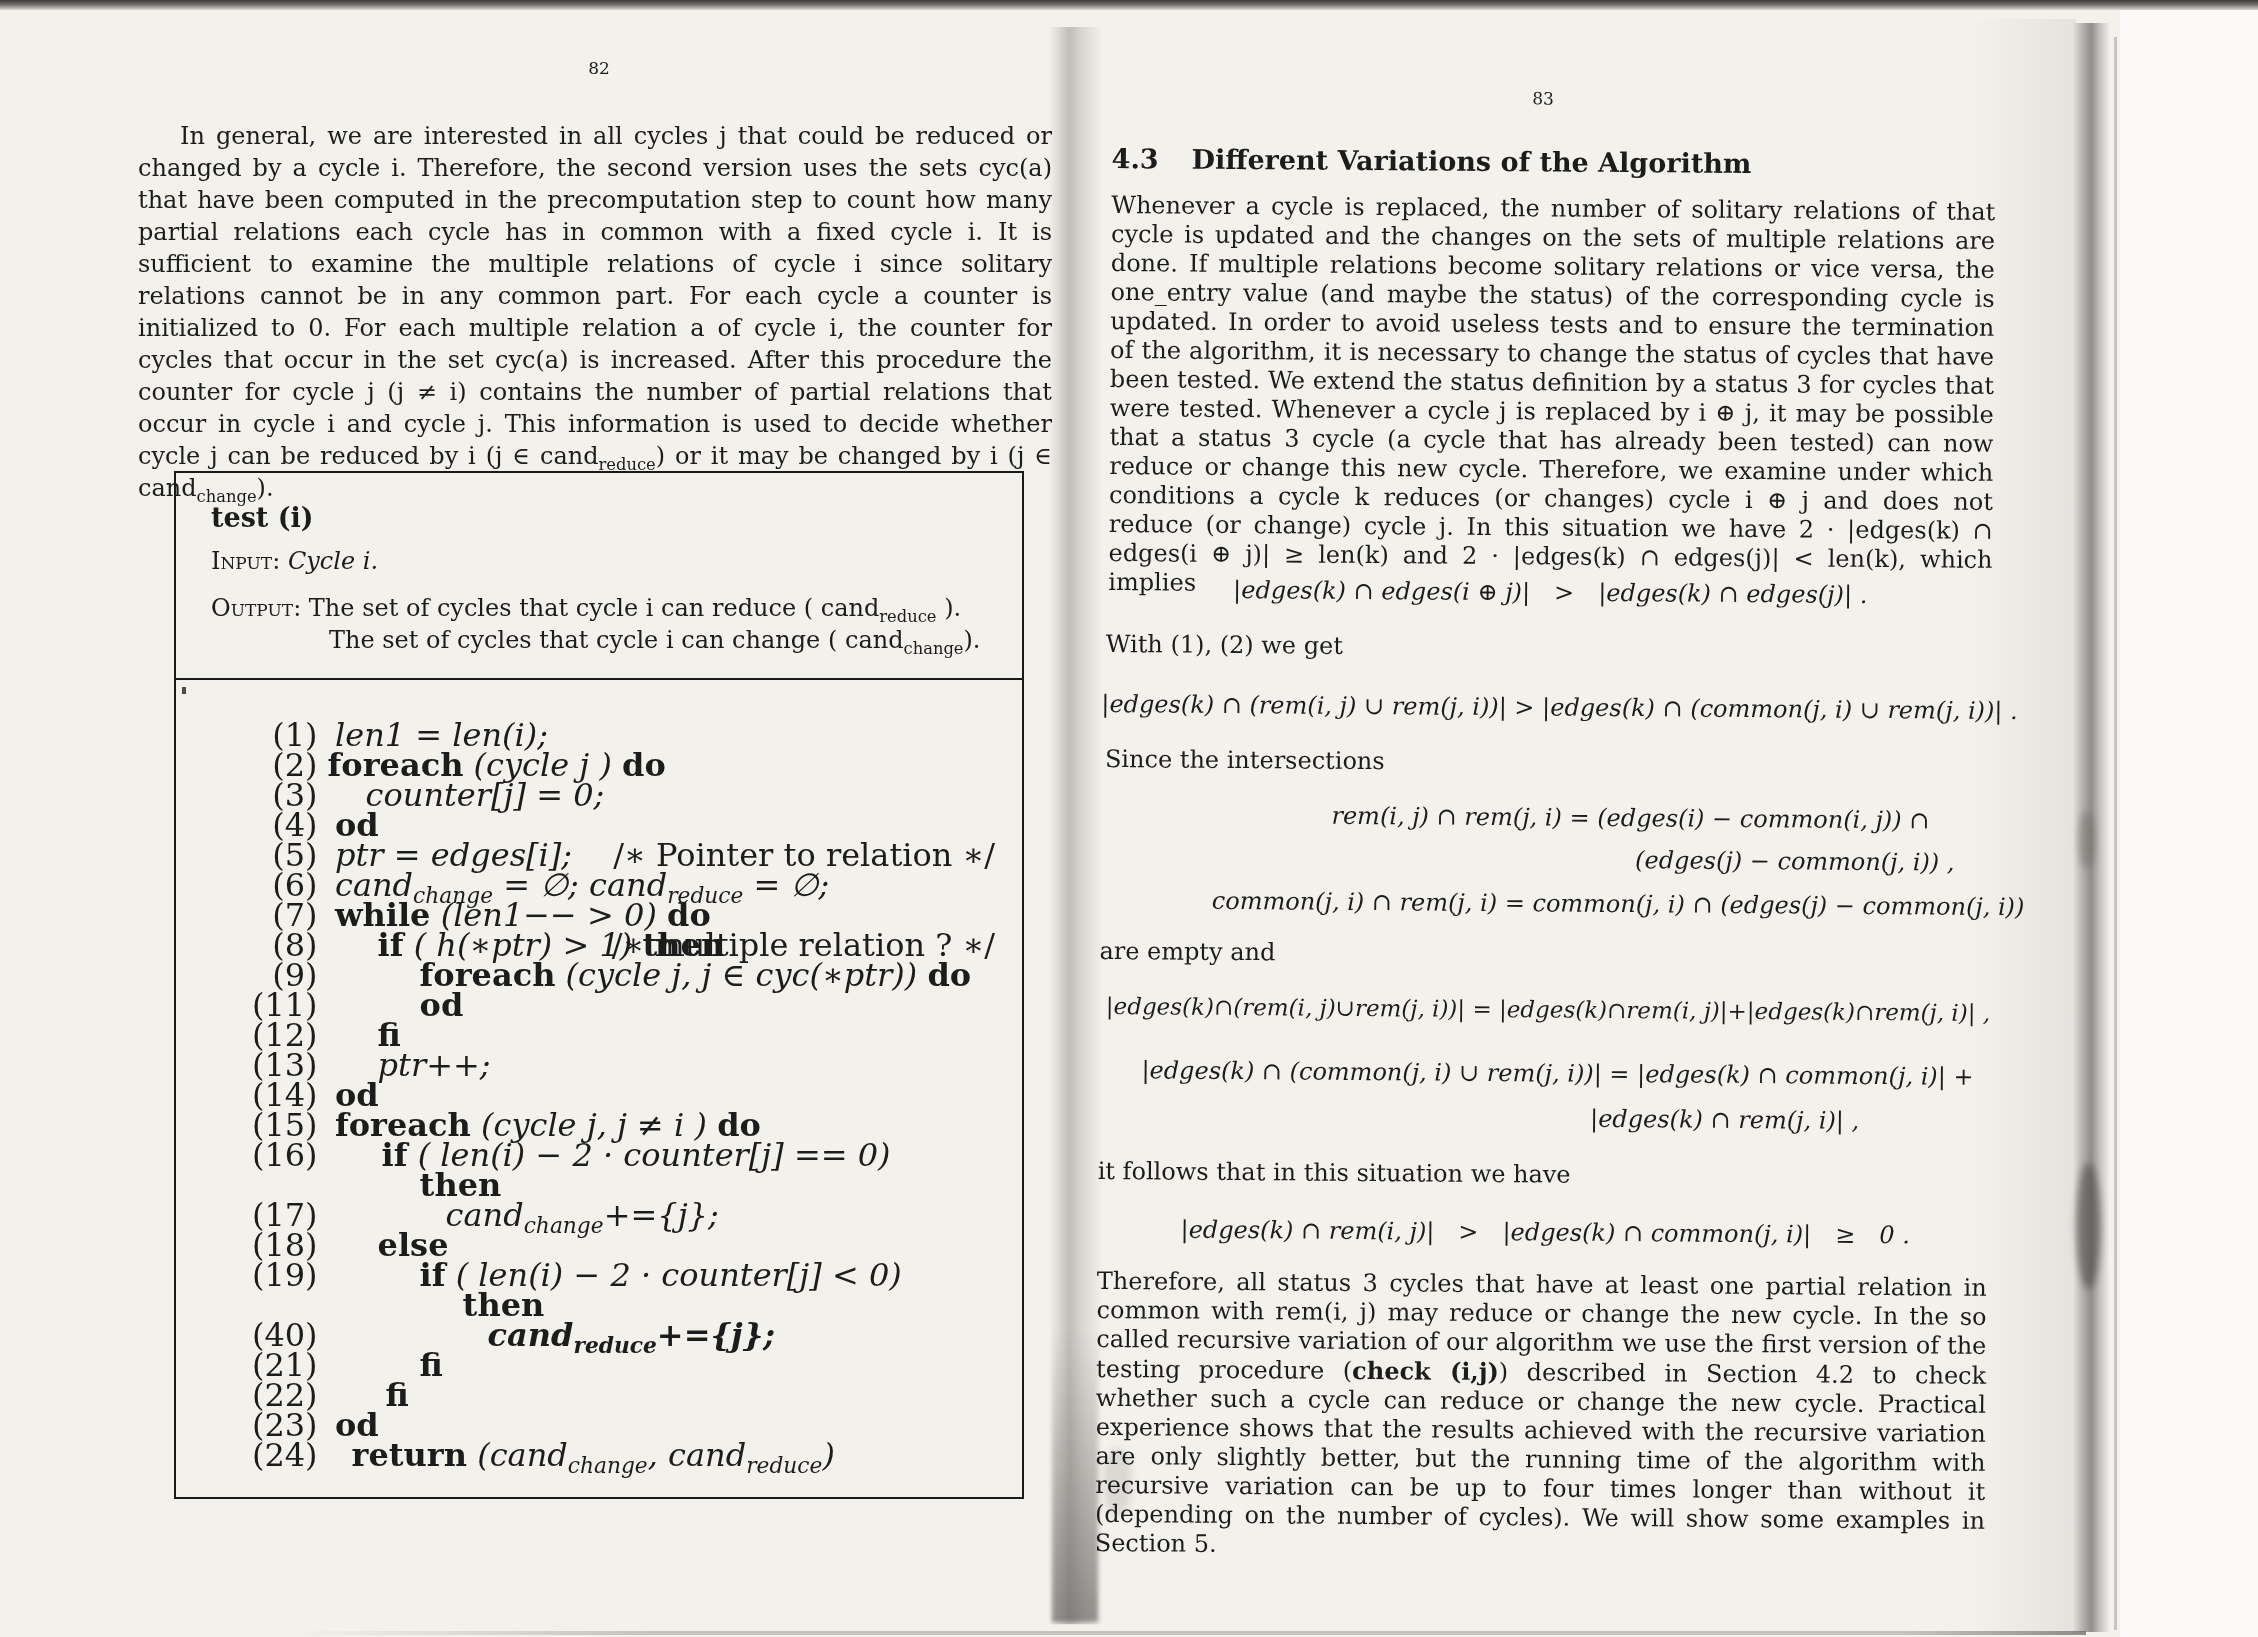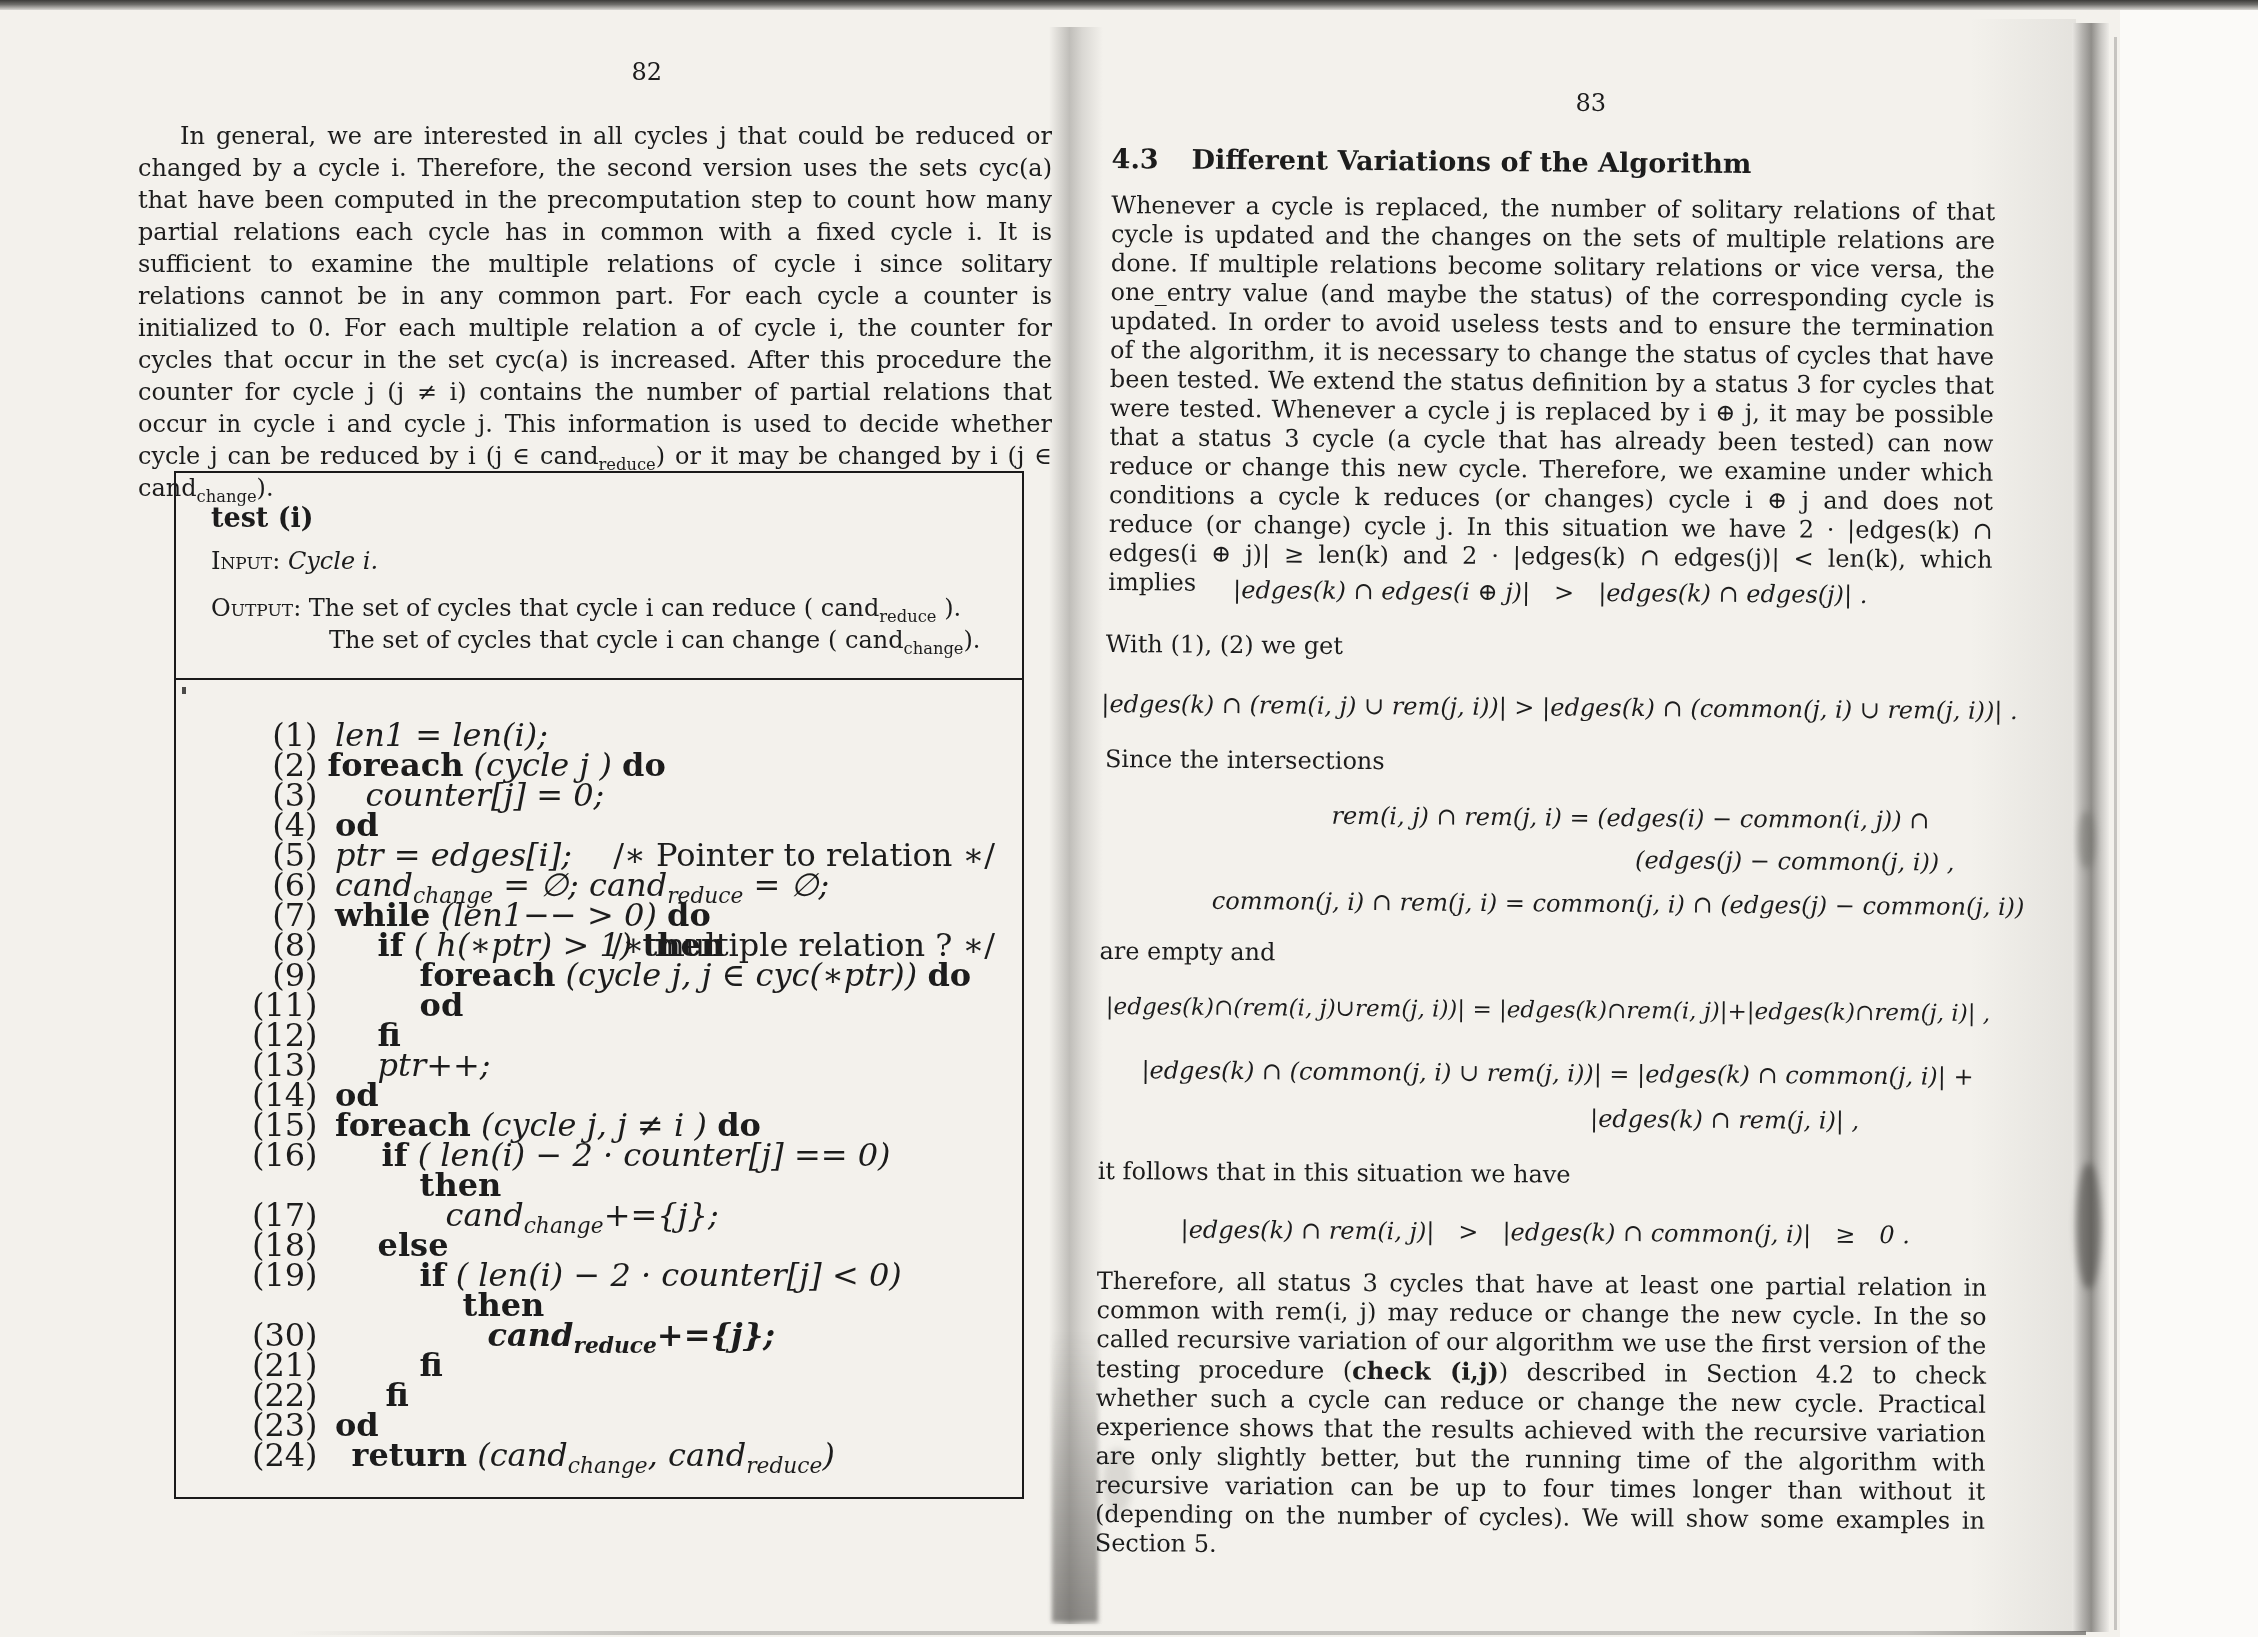--- a/index.html
+++ b/index.html
@@ -29,21 +29,21 @@
     background:linear-gradient(to right,rgba(160,158,154,0),rgba(160,158,154,.18));}
   .edge-strip{left:2072px;top:23px;width:37px;height:1609px;
     background:linear-gradient(to right,#e9e7e3 0%,#b5b3af 28%,#908e8a 52%,#c9c7c3 78%,#eeece8 100%);}
   .edge-line{left:2114px;top:37px;width:2.9px;height:1593px;background:#c6c4c0;}
   .next-page{left:2120px;top:9.7px;width:138px;height:1628px;background:#fbfaf8;}
   .smudge{border-radius:50%;filter:blur(3.9px);}
   .bottom-line{left:290px;top:1631px;width:1796px;height:3.9px;
     background:linear-gradient(to right,rgba(170,168,164,0),rgba(150,148,144,.5) 20%,rgba(150,148,144,.5) 90%,rgba(100,98,95,.7));}
 
   
-  .pagenum{font-size:24px;text-align:right;width:126px;}
+  .pagenum{font-size:17px;text-align:center;width:126px;}
   #left-para{left:138px;top:120px;width:914px;font-size:24px;line-height:32px;text-indent:42px;}
   #algo-box{left:174px;top:471px;width:846px;height:1024px;border:2.9px solid #1a1a1a;background:transparent;}
   .box-title{left:35px;top:29px;font-size:27px;font-weight:700;}
   .box-line{font-size:24px;}
   .sc{font-variant:small-caps;}
   .box-divider{left:0;top:205px;width:846px;border-top:2.4px solid #1a1a1a;}
   .box-dot{left:5.8px;top:214px;width:3.9px;height:6.8px;background:#4a4a48;}
   #pseudocode{left:11.6px;top:243px;width:821px;font-size:32px;}
   .code-row{position:relative;height:30px;white-space:nowrap;}
   .code-num{display:inline-block;width:130px;text-align:right;padding-right:0;font-style:normal;vertical-align:top;}
@@ -114,21 +114,21 @@
         <div class="code-row"><span class="code-num">(12)</span><span class="code-text" style="margin-left: 60px;"><b class="kw">fi</b></span></div>
         <div class="code-row"><span class="code-num">(13)</span><span class="code-text" style="margin-left: 60px;">ptr++;</span></div>
         <div class="code-row"><span class="code-num">(14)</span><span class="code-text" style="margin-left: 17.4px;"><b class="kw">od</b></span></div>
         <div class="code-row"><span class="code-num">(15)</span><span class="code-text" style="margin-left: 17.4px;"><b class="kw">foreach</b> (cycle j, j ≠ i ) <b class="kw">do</b></span></div>
         <div class="code-row"><span class="code-num">(16)</span><span class="code-text" style="margin-left: 64px;"><b class="kw">if</b> ( len(i) − 2 · counter[j] == 0)</span></div>
         <div class="code-row"><span class="code-num"></span><span class="code-text" style="margin-left: 102px;"><b class="kw">then</b></span></div>
         <div class="code-row"><span class="code-num">(17)</span><span class="code-text" style="margin-left: 128px;">cand<sub>change</sub>+={j};</span></div>
         <div class="code-row"><span class="code-num">(18)</span><span class="code-text" style="margin-left: 60px;"><b class="kw">else</b></span></div>
         <div class="code-row"><span class="code-num">(19)</span><span class="code-text" style="margin-left: 102px;"><b class="kw">if</b> ( len(i) − 2 · counter[j] &lt; 0)</span></div>
         <div class="code-row"><span class="code-num"></span><span class="code-text" style="margin-left: 145px;"><b class="kw">then</b></span></div>
-        <div class="code-row"><span class="code-num">(30)</span><span class="code-text" style="margin-left: 170px; font-weight: bold;">cand<sub>reduce</sub>+={j};</span></div>
+        <div class="code-row"><span class="code-num">(40)</span><span class="code-text" style="margin-left: 170px; font-weight: bold;">cand<sub>reduce</sub>+={j};</span></div>
         <div class="code-row"><span class="code-num">(21)</span><span class="code-text" style="margin-left: 102px;"><b class="kw">fi</b></span></div>
         <div class="code-row"><span class="code-num">(22)</span><span class="code-text" style="margin-left: 68px;"><b class="kw">fi</b></span></div>
         <div class="code-row"><span class="code-num">(23)</span><span class="code-text" style="margin-left: 17.4px;"><b class="kw">od</b></span></div>
         <div class="code-row"><span class="code-num">(24)</span><span class="code-text" style="margin-left: 34px;"><b class="kw">return</b> (cand<sub>change</sub>, cand<sub>reduce</sub>)</span></div>
       </div>
   </div>
 </div>
 
 <div class="abs" id="right-page">
 

